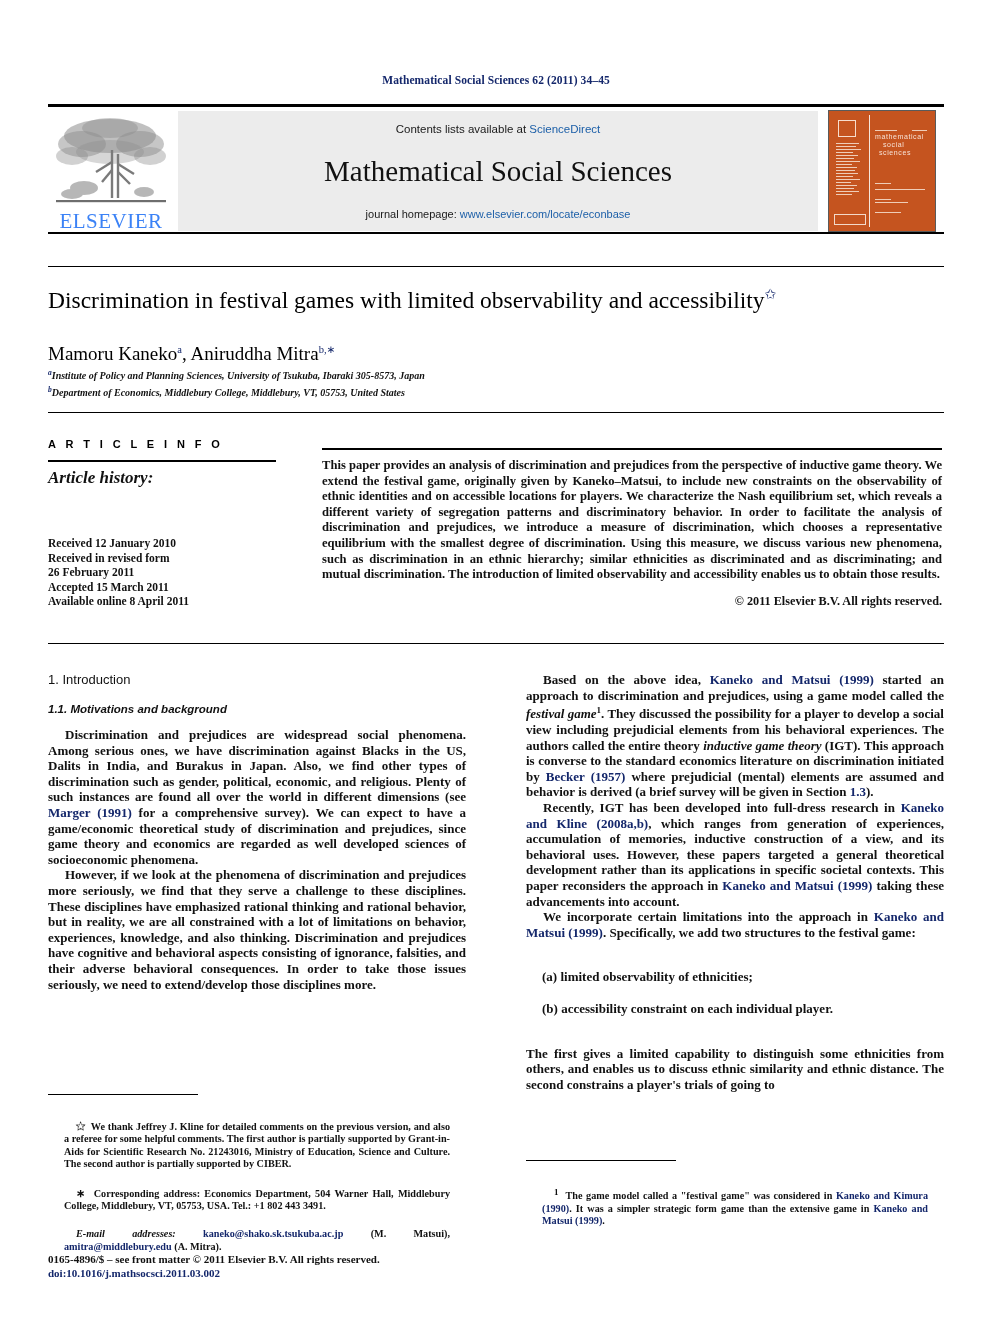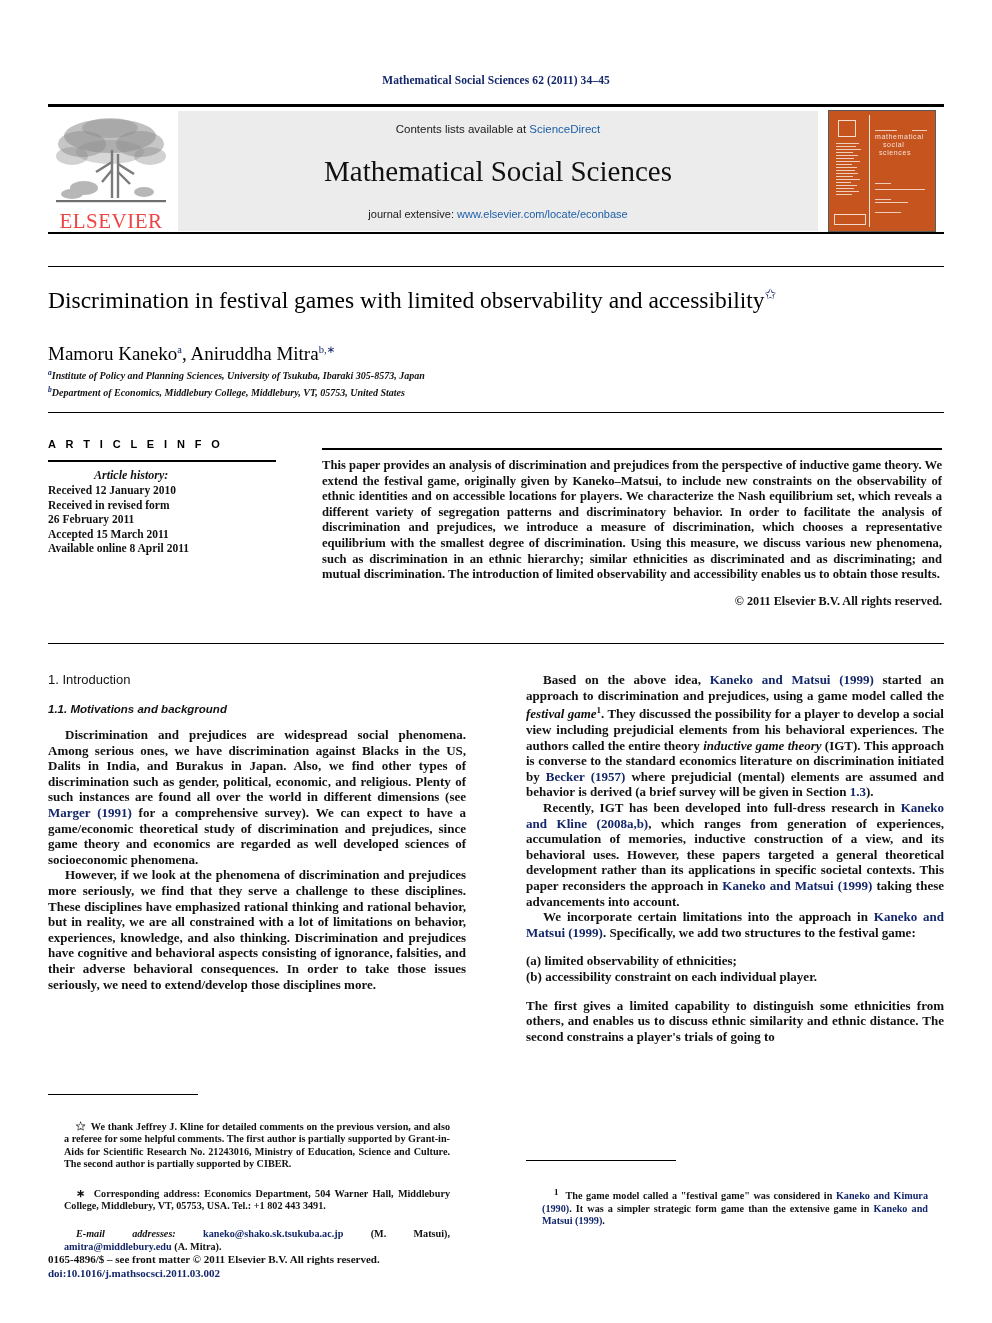--- a/index.html
+++ b/index.html
@@ -43,21 +43,21 @@
   .elsevier-logo {
     position: absolute; top: 6px; left: 2px;
     width: 122px; height: 122px;
     display: flex; flex-direction: column; align-items: center; justify-content: flex-end;
   }
   .tree-svg { display:block; }
   .elsevier-word {
     font-family: "Liberation Serif", serif;
     font-size: 21px;
     letter-spacing: .5px;
-    color: #ef4444;
+    color: #3b82f6;
     line-height: 1;
     margin-top: 1px;
   }
   .grey-band {
     position: absolute; top: 7px; left: 130px;
     width: 640px; height: 120px;
     background: #ececec;
     display: flex; flex-direction: column;
     align-items: center; justify-content: space-between;
     padding: 12px 0 11px 0;
@@ -133,22 +133,22 @@
   .affil .sup { font-size:7.5px; }
 
   
   .infoabs-rule-top { position:absolute; left:48px; top:412px; width:896px; height:1px; background:#000; }
   .col-head {
     font-family:"Liberation Sans", sans-serif;
     font-size:11px; font-weight:bold; letter-spacing:3.4px; color:#000;
   }
   .info-block { position:absolute; left:48px; top:438px; width:228px; }
   .info-rule { width:228px; height:2px; background:#000; margin-top:10px; margin-bottom:6px; }
-  .info-history-label { font-style:italic; font-weight:bold; font-size:12px;margin-left:46px; }
-  .info-lines { font-size:11.5px; font-weight:bold; line-height:14.5px; color:#111; }
+  .info-history-label { font-style:italic; font-weight:bold; font-size:17px; }
+  .info-lines { font-size:11.5px; font-weight:bold; line-height:14.5px; color:#111;margin-top:48px; }
   .abs-block { position:absolute; left:322px; top:438px; width:620px; }
   .abs-rule { width:620px; height:2px; background:#000; margin-top:10px; margin-bottom:8px; }
   .abs-text {
     font-size:12.6px; line-height:15.6px; text-align:justify; font-weight:bold; color:#111;
   }
   .abs-copyright { margin-top:11px; text-align:right; font-size:12.2px; font-weight:bold; }
 
   .midrule { position:absolute; left:48px; top:643px; width:896px; height:1px; background:#000; }
 
   
@@ -159,21 +159,21 @@
   .sec-h2 { font-family:"Liberation Sans", sans-serif; font-size:11.5px; font-weight:bold; font-style:italic; margin:0 0 12px 0; }
   p.body {
     margin:0; font-size:13px; line-height:15.6px;
     text-align: justify; text-justify: inter-word;
     font-weight: bold; color:#111;
   }
   p.body.indent { text-indent: 17px; }
   .ref { color:#14276b; }
   .it { font-style: italic; }
   .fn-sup { font-size:9px; vertical-align: super; }
-  .list-item { margin:0; font-size:13px; line-height:15.6px; font-weight:bold; }
+  .list-item { margin:16px; font-size:13px; line-height:15.6px; font-weight:bold; }
   .gap { height:13px; }
 
   
   .fn-rule-left { position:absolute; left:48px; top:1094px; width:150px; height:1px; background:#000; }
   .fn-rule-right { position:absolute; left:526px; top:1160px; width:150px; height:1px; background:#000; }
   .footnotes-left { position:absolute; left:48px; top:1104px; width:418px; }
   .footnotes-right { position:absolute; left:526px; top:1170px; width:418px; }
   p.fn {
     margin:16px; font-size:10.2px; line-height:12.4px; text-align:justify;
     font-weight:bold; color:#111;
@@ -225,21 +225,21 @@
       </svg>
       <div class="elsevier-word">ELSEVIER</div>
     </div>
 
     <div class="grey-band">
       <div class="contents-line">
         <span>Contents lists available at </span><span class="sd-link">ScienceDirect</span>
       </div>
       <div class="journal-name">Mathematical Social Sciences</div>
       <div class="homepage-line">
-        <span>journal extensive: </span><span class="hp-link">www.elsevier.com/locate/econbase</span>
+        <span>journal homepage: </span><span class="hp-link">www.elsevier.com/locate/econbase</span>
       </div>
     </div>
 
     <div class="cover-thumb">
       <div class="cover-left-col">
         <div style="position:absolute;top:3px;left:3px;width:16px;height:15px;border:1px solid #f7ddcd;"></div>
         <div style="position:absolute;top:24px;left:1px;right:1px;">
           <div class="cover-line" style="width:82%"></div>
             <div class="cover-line" style="width:70%"></div>
           <div class="cover-line" style="width:88%"></div>

